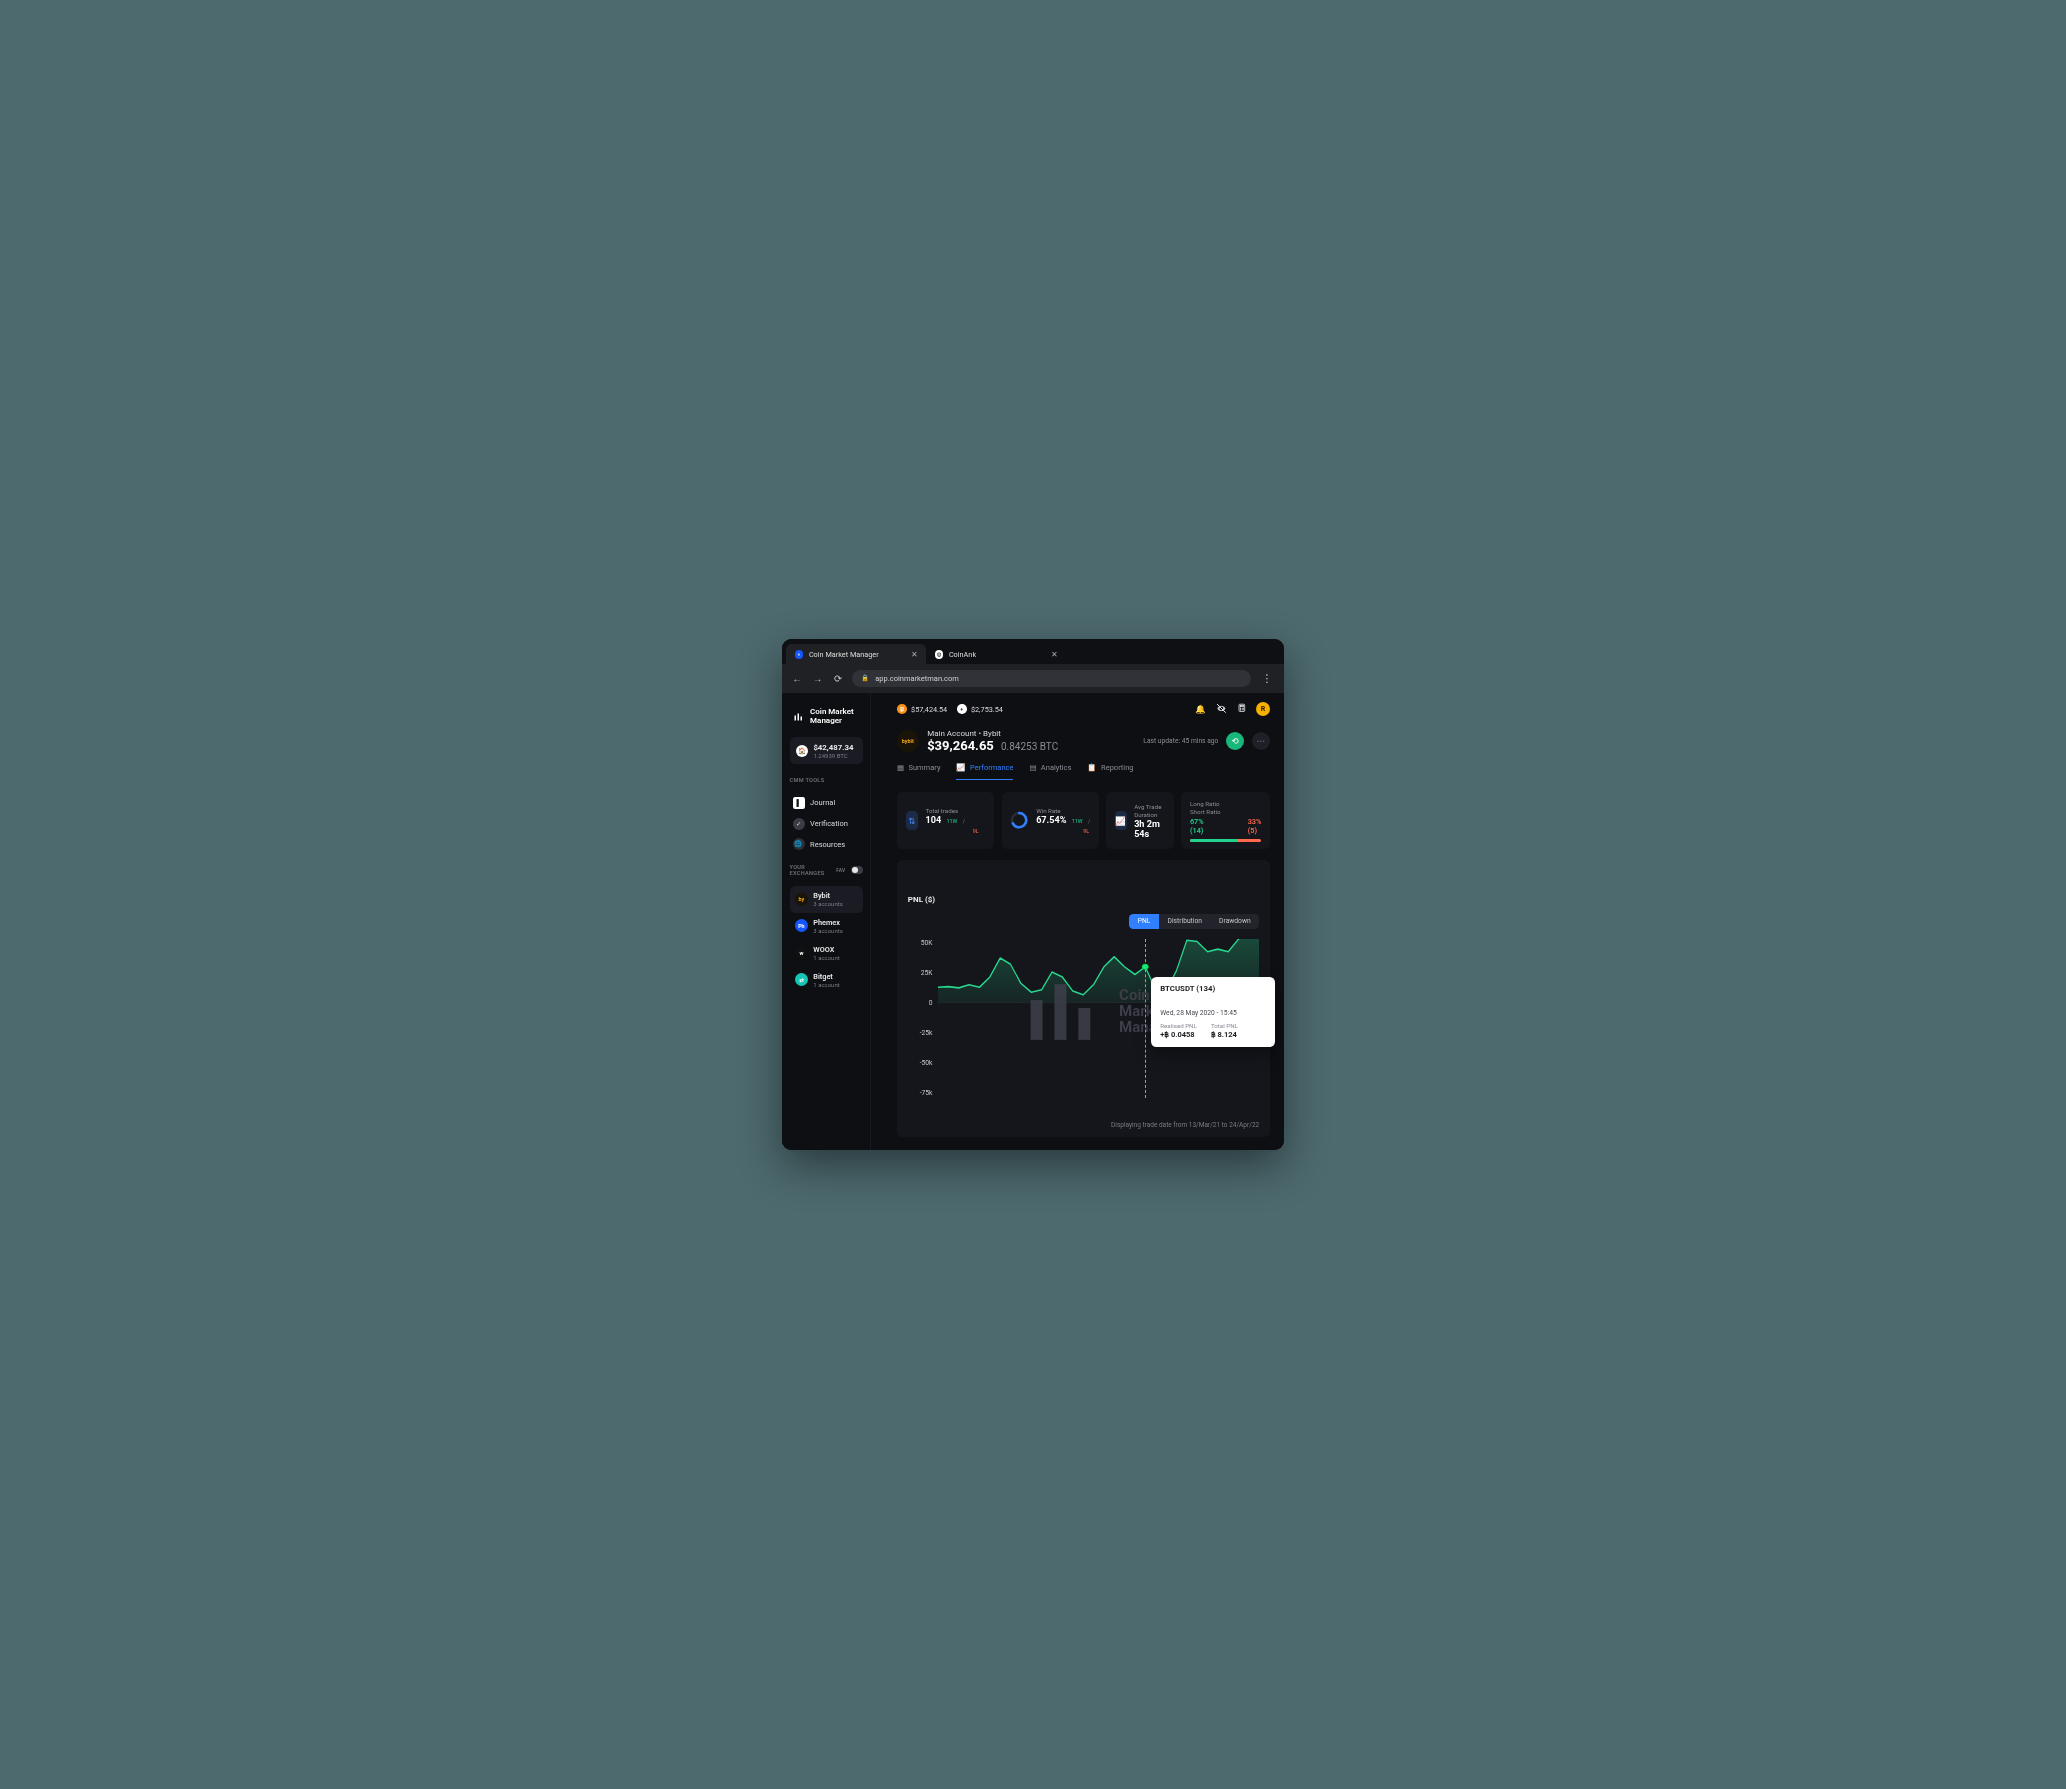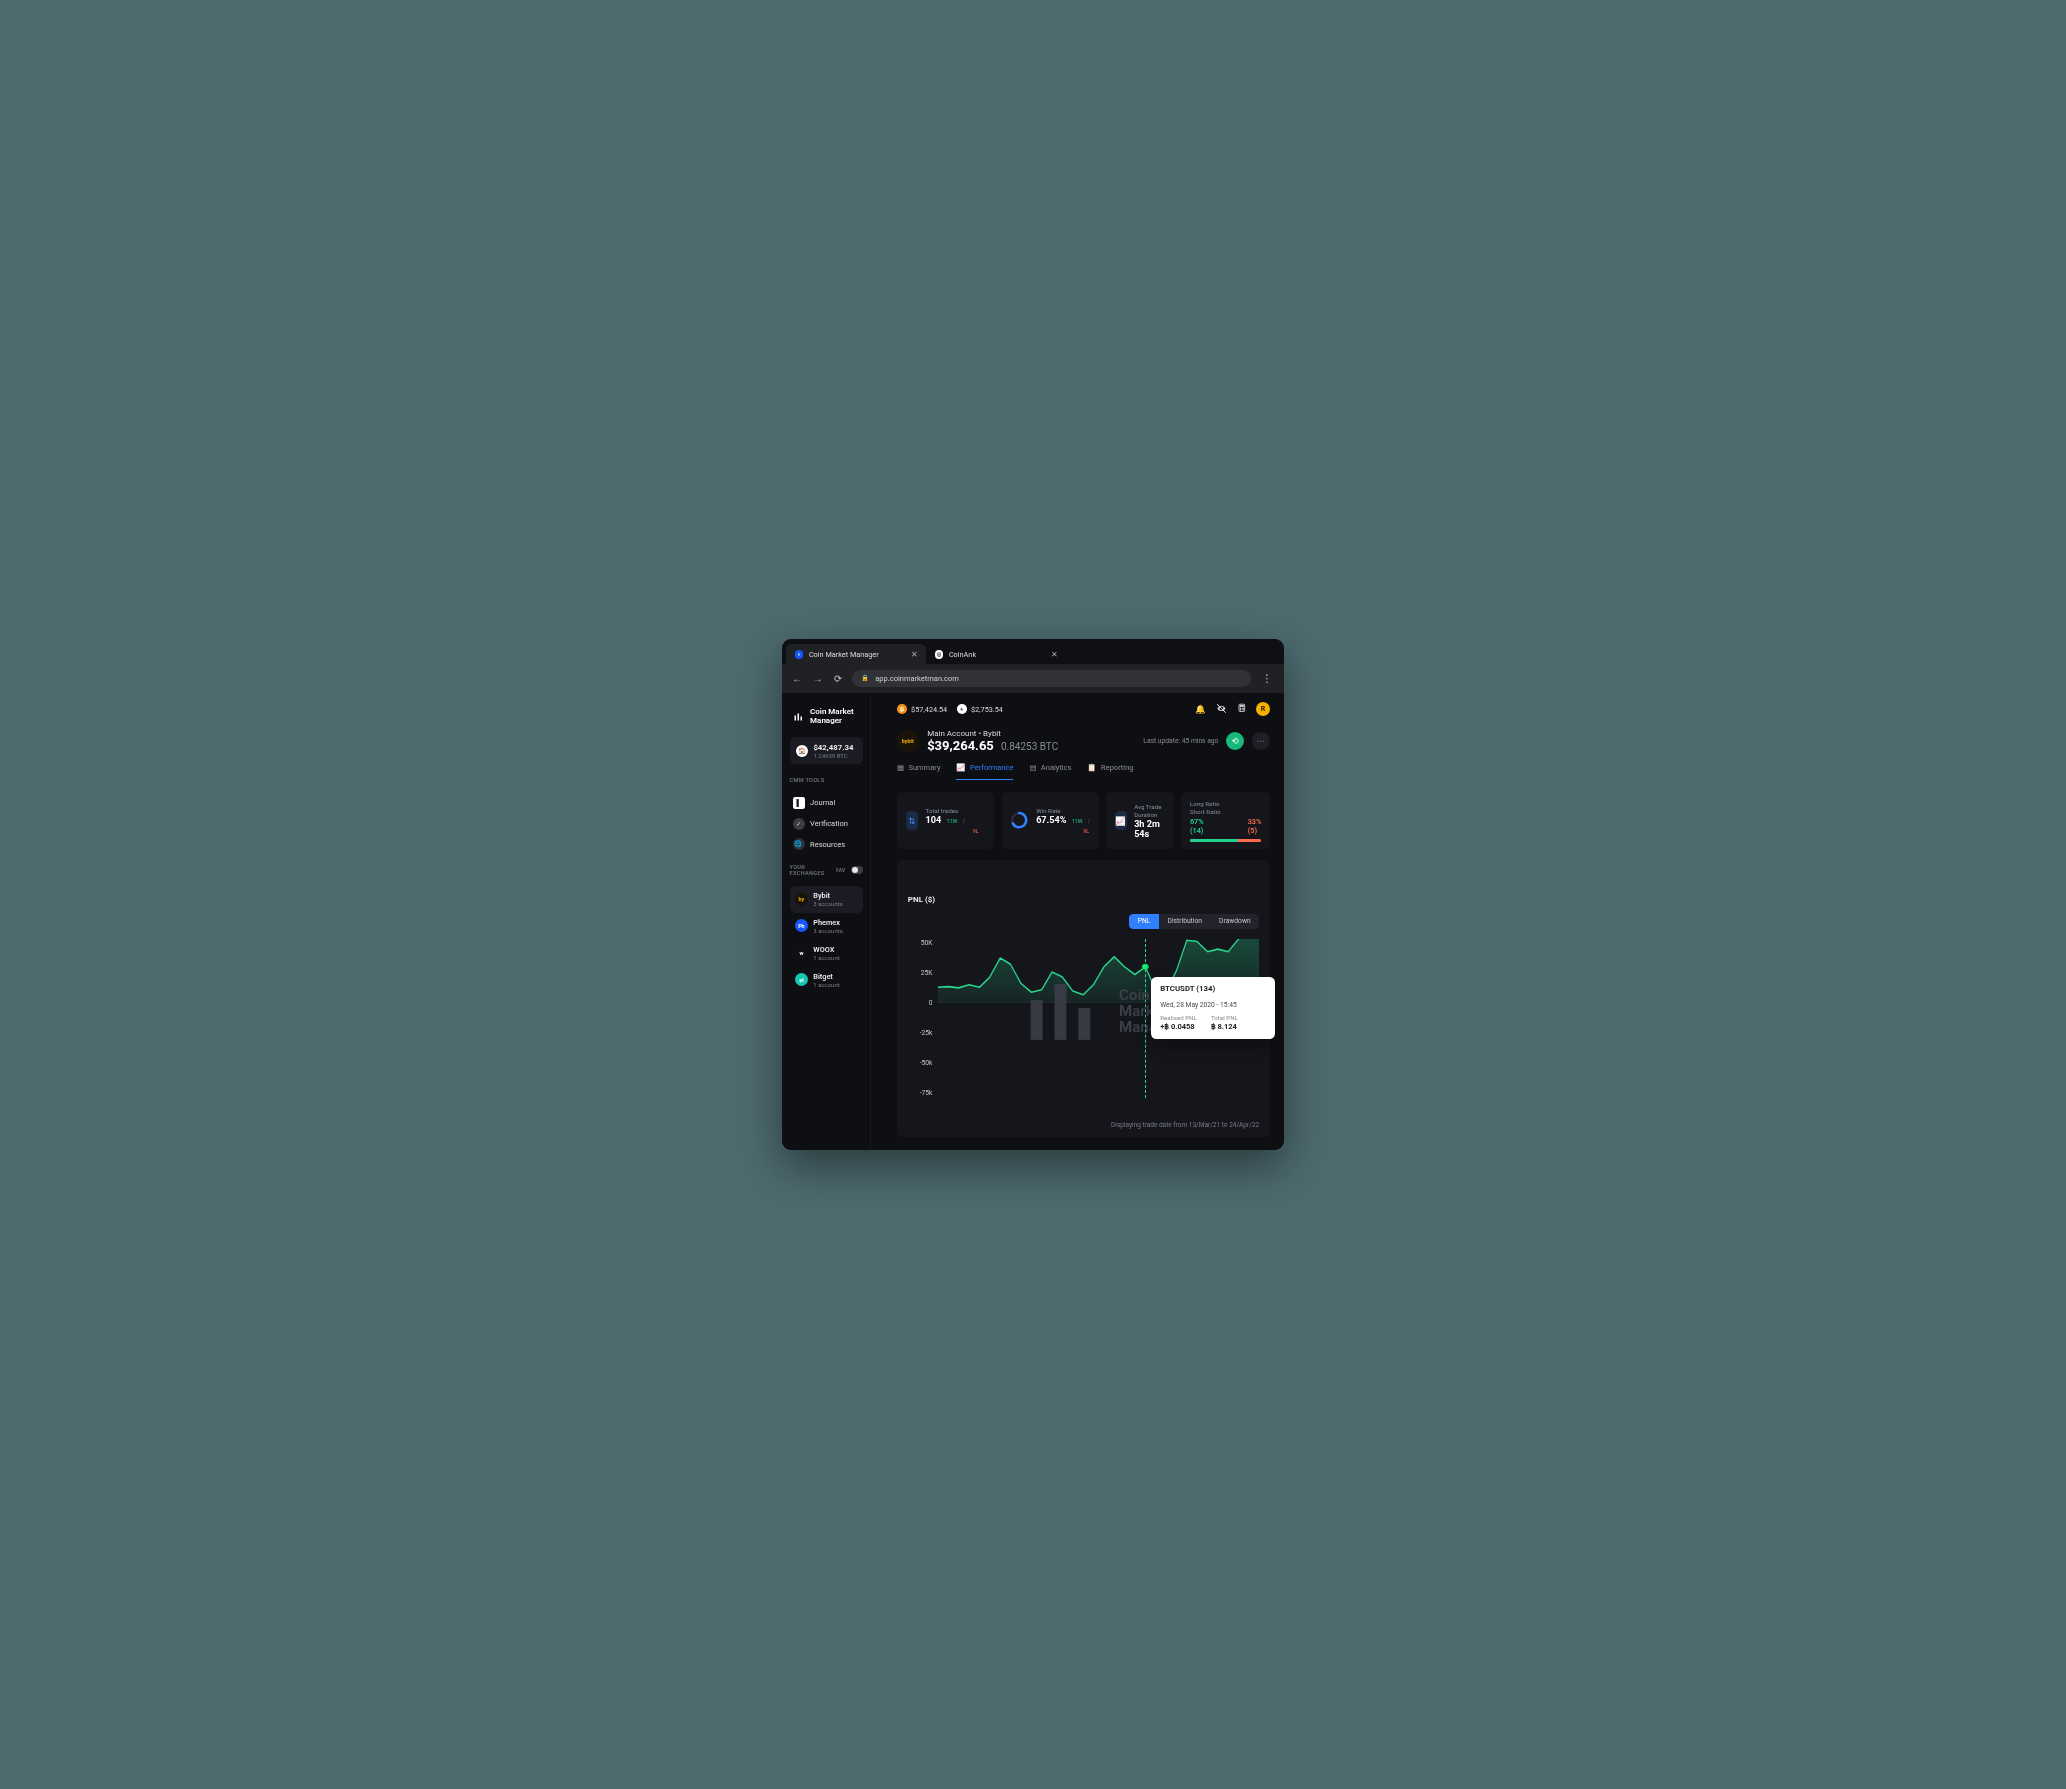--- a/index.html
+++ b/index.html
@@ -113,21 +113,21 @@
 .plot { position:absolute; left:30px; right:0; top:0; bottom:19.4px; }
 .plot svg { width:100%; height:100%; display:block; }
 .watermark { position:absolute; left:50%; top:46%; transform:translate(-50%,-50%); display:flex; align-items:center; gap:5.4px; color:#3c3e48; font-weight:700; font-size:15px; pointer-events:none; line-height:1.05; }
 .wm-ic { width:20.4px; height:20.4px; opacity:.9; }
 .cursor-line { position:absolute; top:0; bottom:0; border-left:1.1px dashed #2bdc95; }
 .cursor-dot { position:absolute; width:6.5px; height:6.5px; border-radius:50%; background:#1fe38e; border:1.1px solid #0d3; transform:translate(-50%,-50%); }
 .tooltip {
   position:absolute; background:#fff; color:#1c1d21; border-radius:5.4px;
   padding:7.5px 9.7px; width:124px; box-shadow:0 7.5px 16px rgba(0,0,0,.35);
 }
-.tooltip h4 { font-size:7.8px; font-weight:700; margin-bottom:8px; }
+.tooltip h4 { font-size:7.8px; font-weight:700; margin-bottom:16px; }
 .tooltip .ts { font-size:6.7px; color:#4a4b52; margin-bottom:5.4px; }
 .tooltip .cols { display:flex; gap:14px; }
 .tooltip .lbl { font-size:6.2px; color:#8a8c95; }
 .tooltip .v { font-size:7.5px; font-weight:700; }
 .chart-foot { text-align:right; font-size:6.5px; color:#7a7b84; margin-top:4.3px; }
 </style>
 </head>
 <body>
 
 <div class="browser-window">

